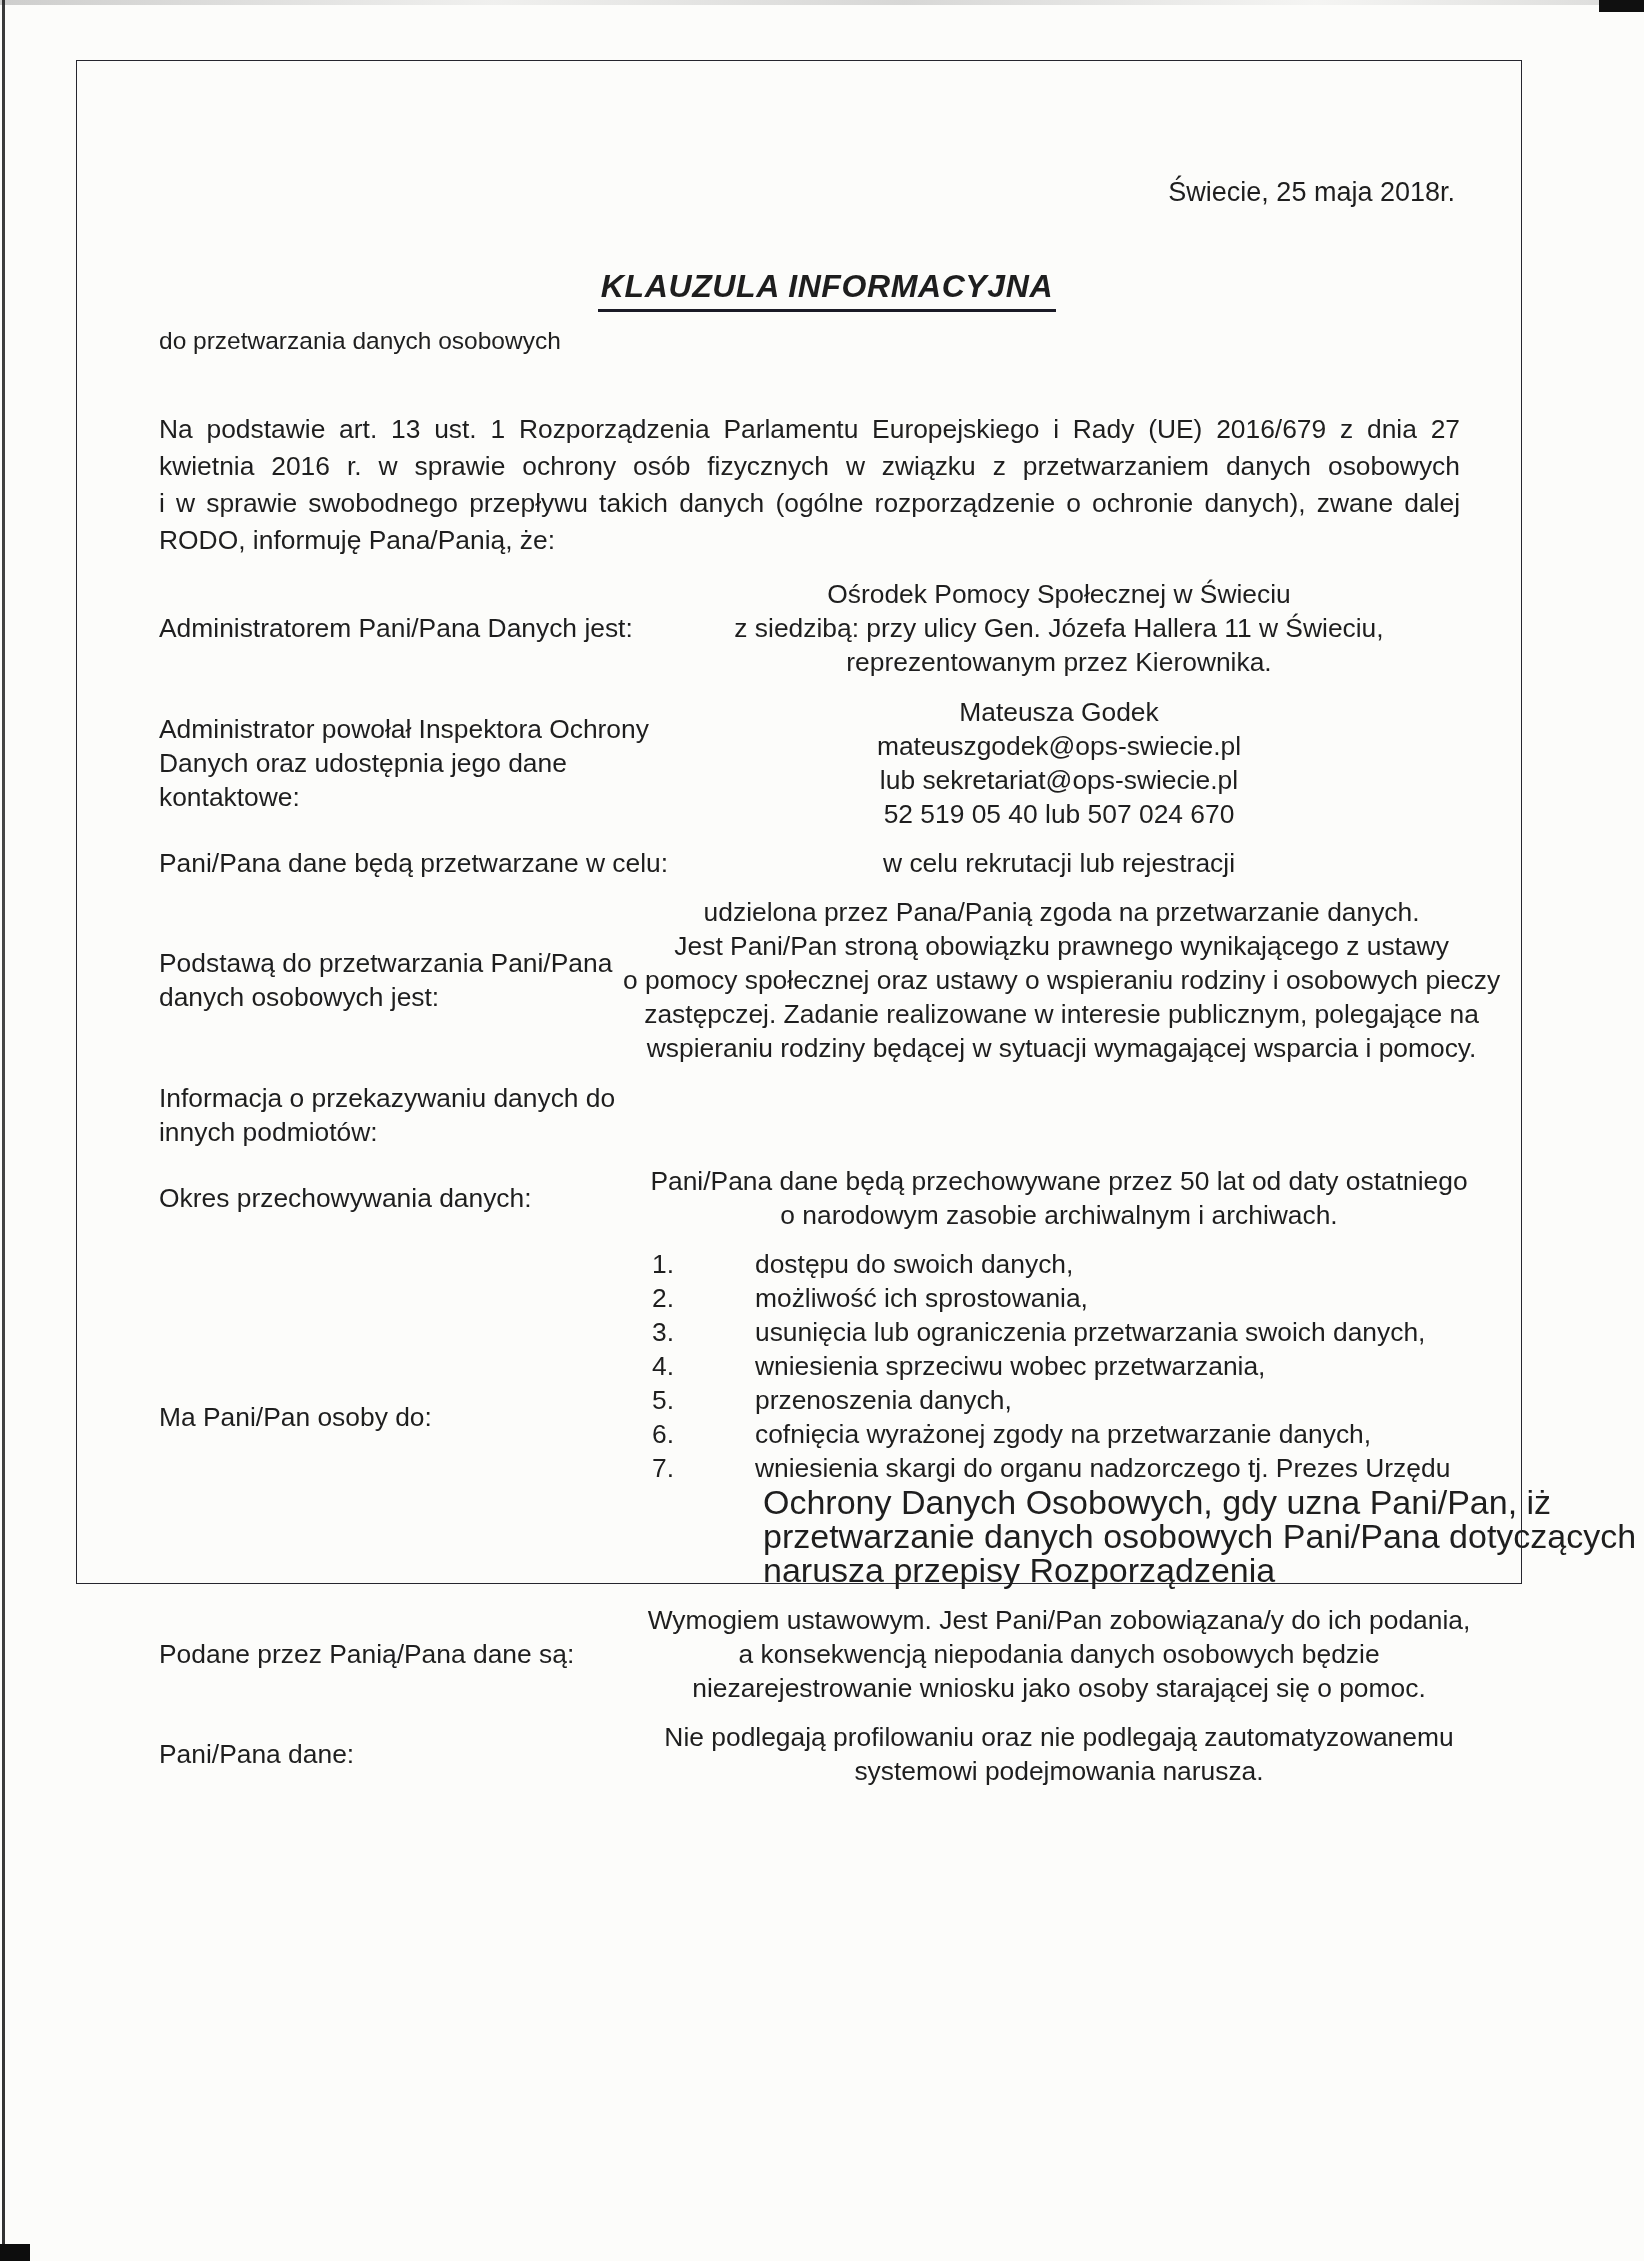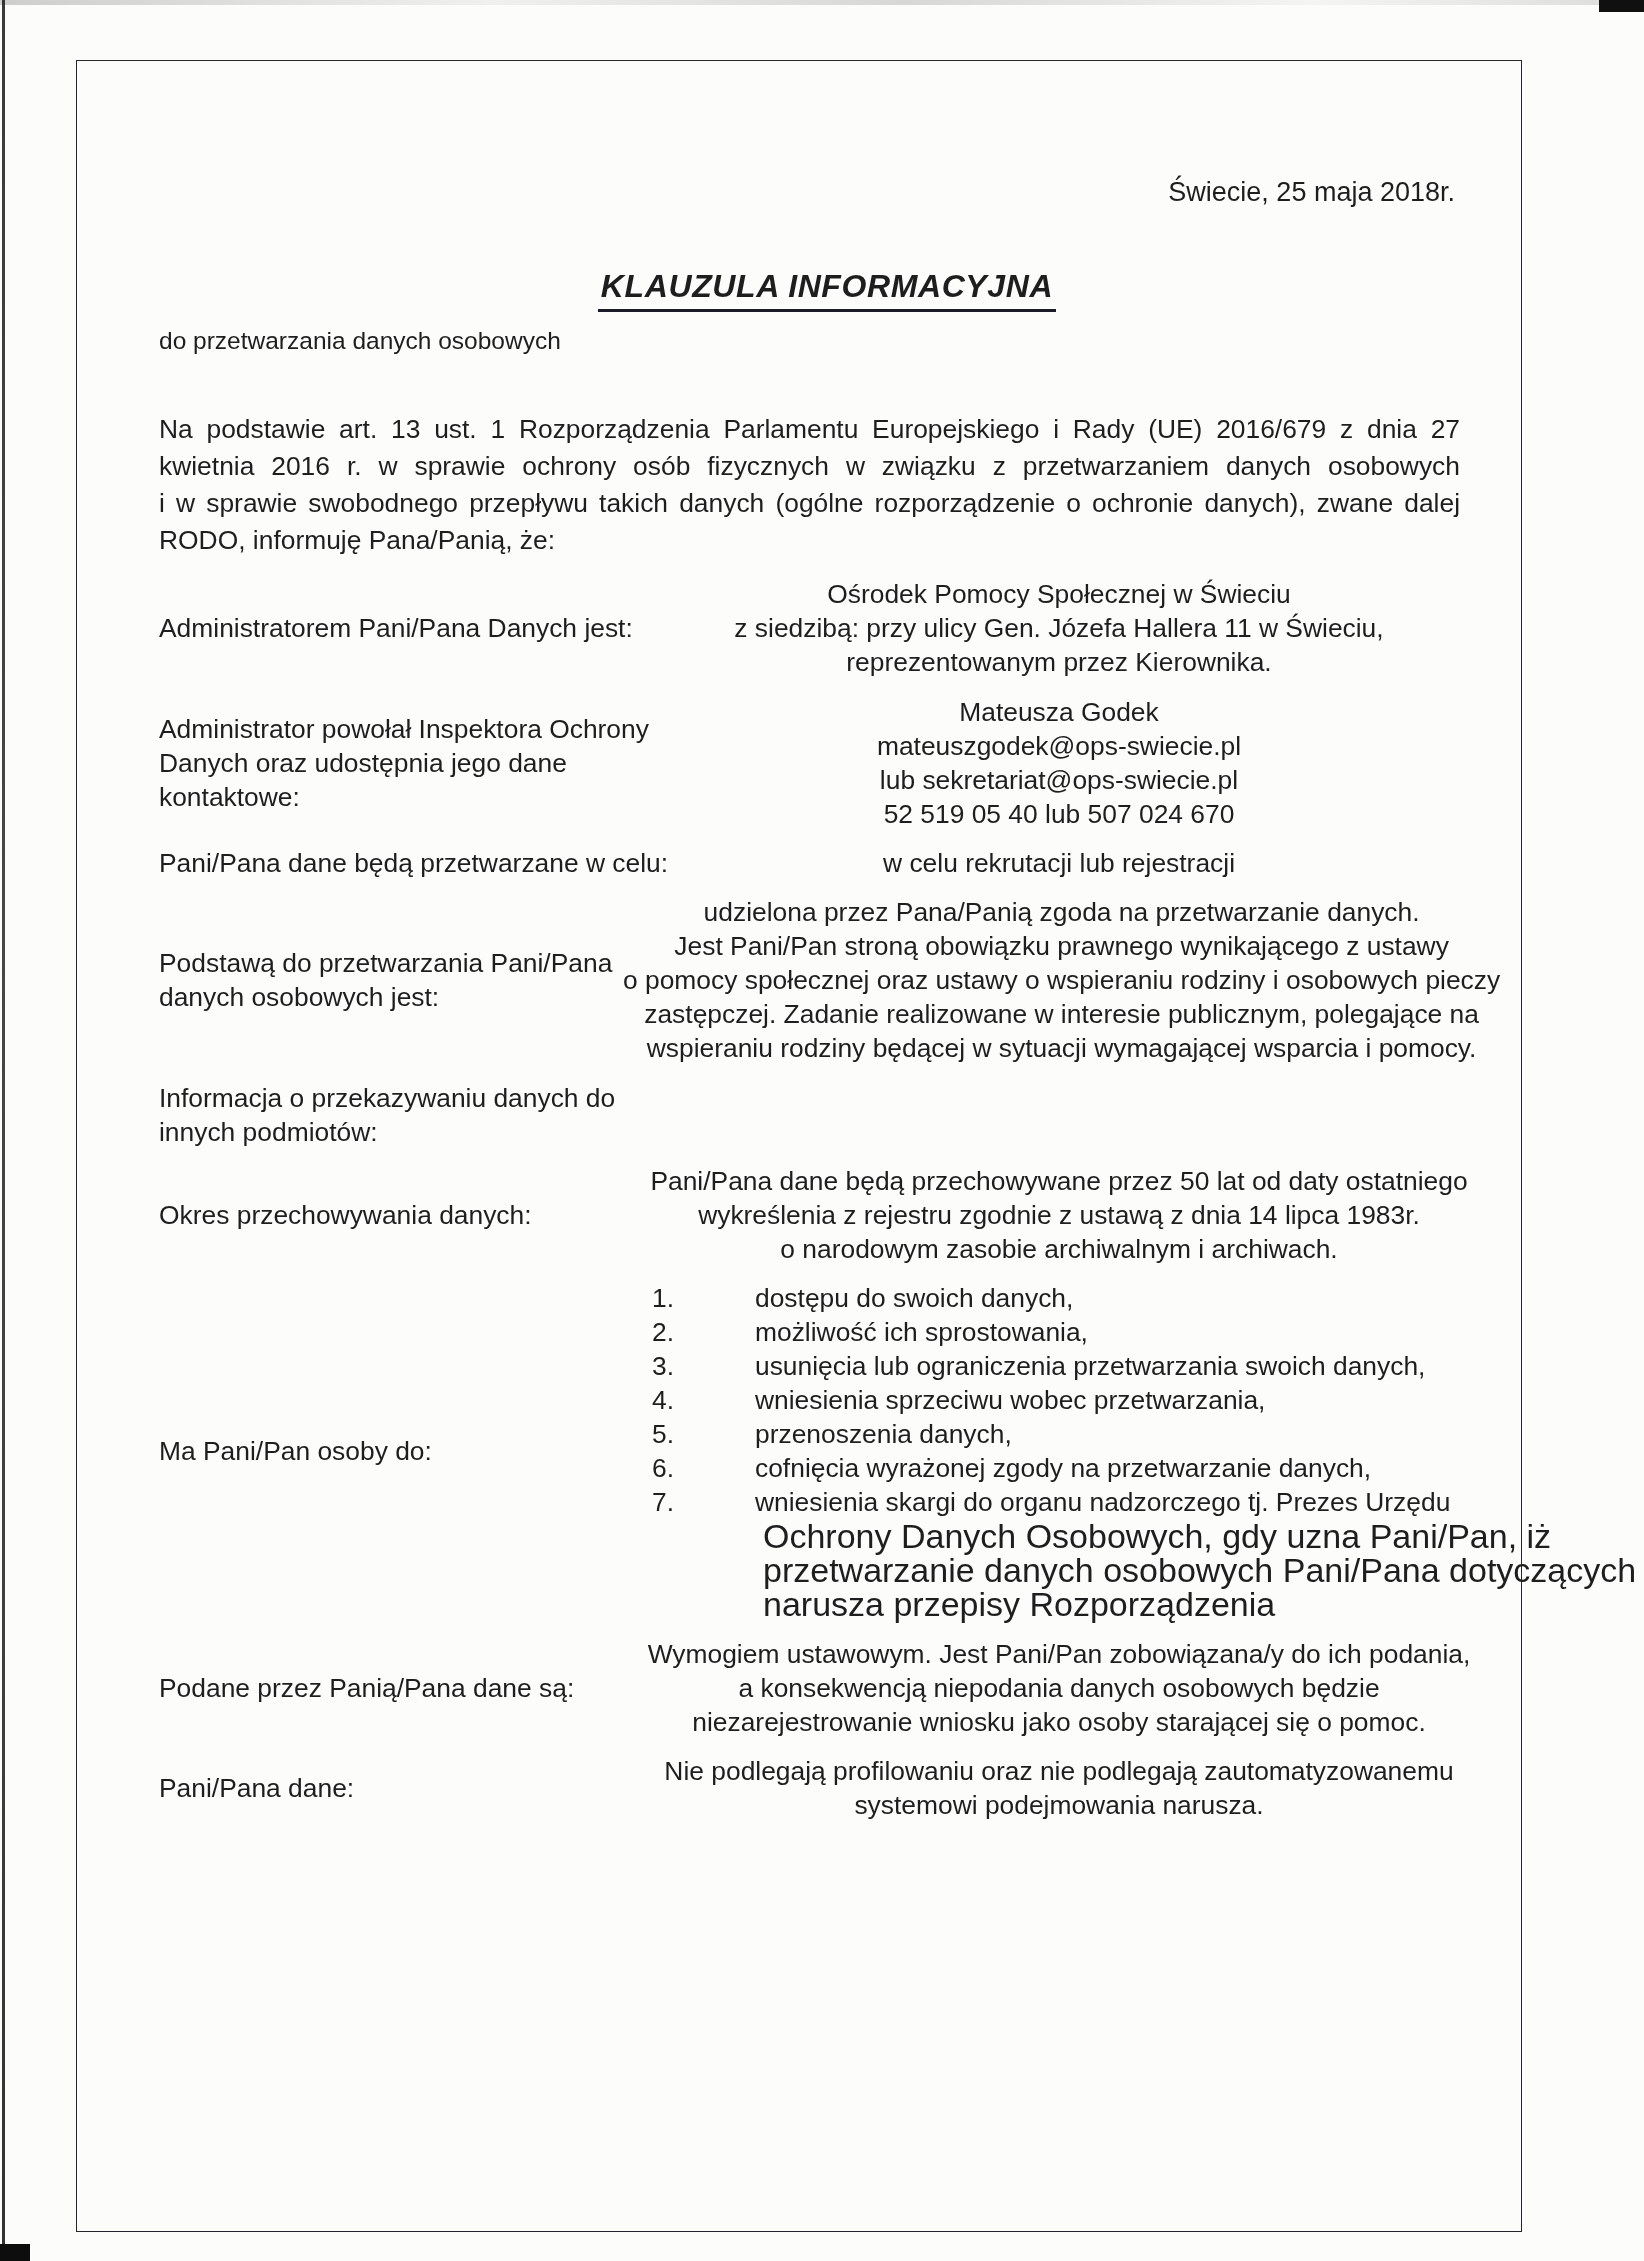--- a/index.html
+++ b/index.html
@@ -33,21 +33,21 @@
     width: 45px; height: 11.6px; background: #101010;
   }
   .scan-corner-bl {
     position: absolute; left: 0; bottom: 0;
     width: 30px; height: 17px; background: #0d0d0d;
   }
   
   .frame {
     position: absolute;
     left: 76px; top: 60px;
-    width: 1446px; height: 2172px;
+    width: 1446px; height: 1524px;
     border: 1.9px solid #26262e;
     box-sizing: border-box;
     background: var(--paper, #fcfcfa);
   }
   .content {
     position: relative;
     padding: 116px 26px 0 82px;
     box-sizing: border-box;
   }
   
@@ -193,21 +193,20 @@
               <div class="lline">Informacja o przekazywaniu danych do</div>
               <div class="lline">innych podmiotów:</div>
             </div>
           </div>
           <div class="row">
             <div class="cell label">
               <div class="lline">Okres przechowywania danych:</div>
             </div>
             <div class="cell value">
               <div class="vline">Pani/Pana dane będą przechowywane przez 50 lat od daty ostatniego</div>
-              <div class="vline">wykreślenia z rejestru zgodnie z ustawą z dnia 14 lipca 1983r.</div>
               <div class="vline">o narodowym zasobie archiwalnym i archiwach.</div>
             </div>
           </div>
           <div class="row">
             <div class="cell label">
               <div class="lline">Ma Pani/Pan osoby do:</div>
             </div>
             <div class="cell value">
               <div class="rlist">
                 <div class="li-first">

